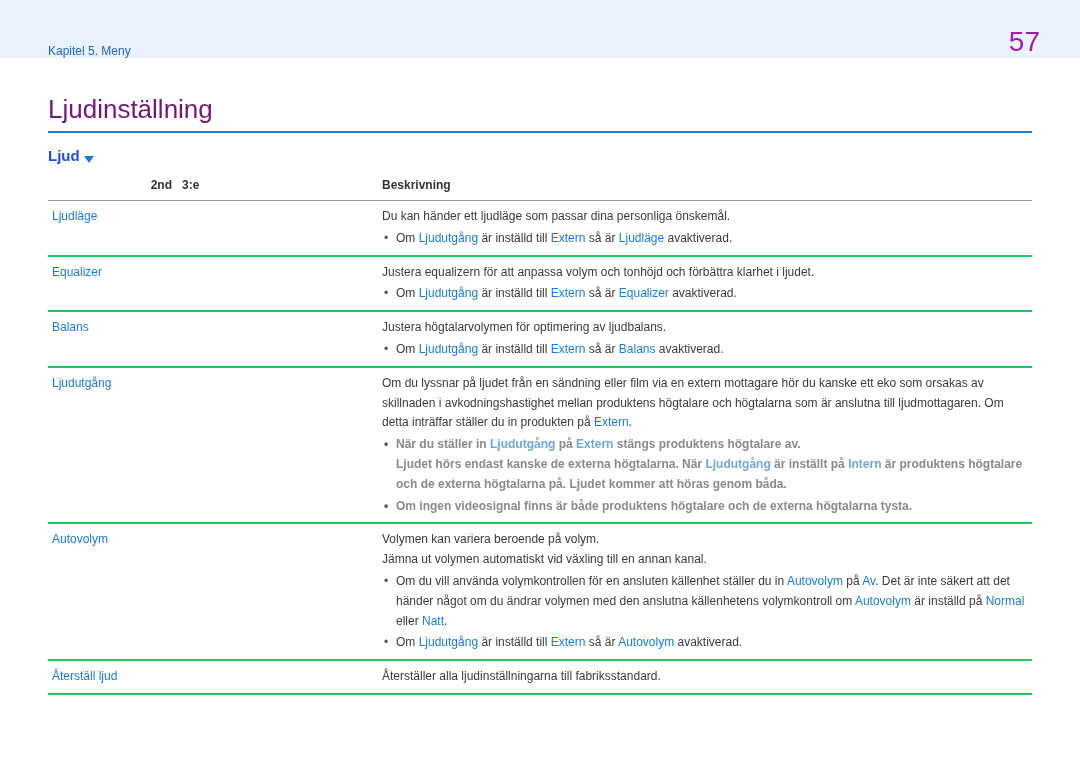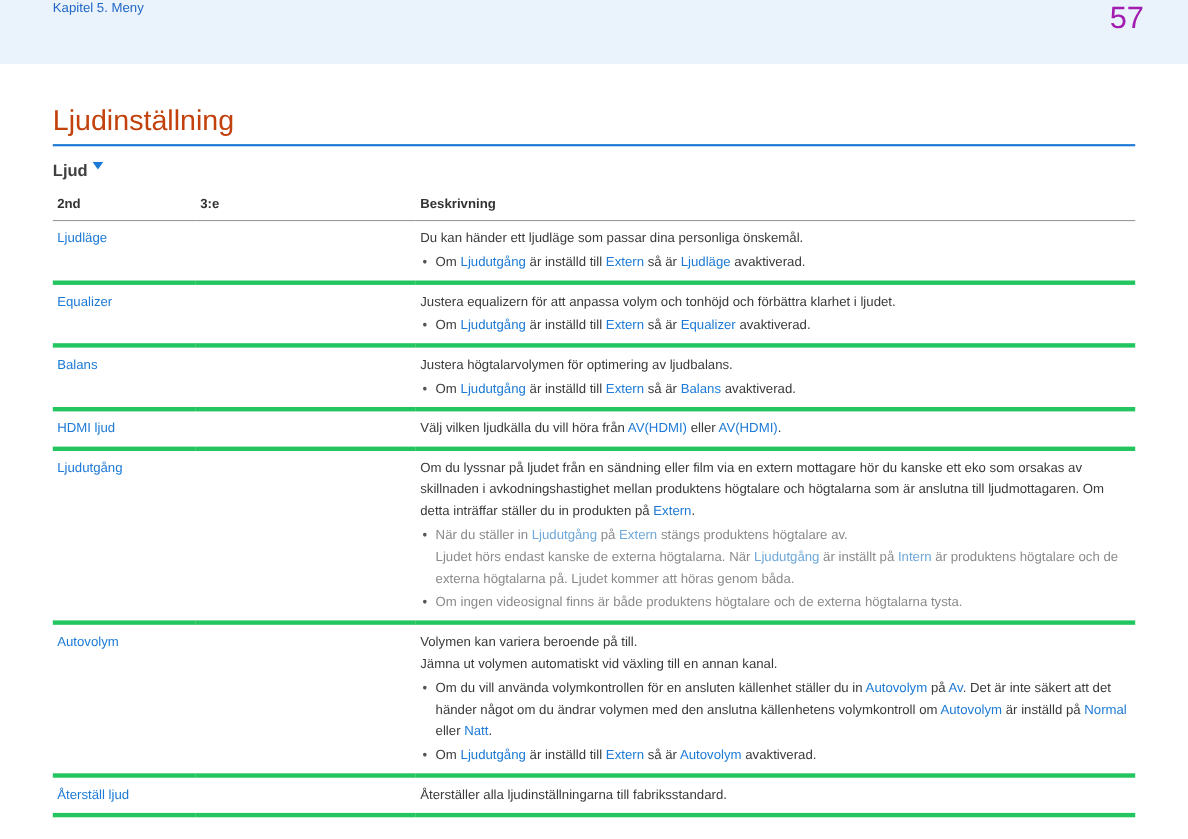--- a/index.html
+++ b/index.html
@@ -14,78 +14,78 @@
     background: #ffffff;
     width: 1080px;
     height: 763px;
     position: relative;
   }
   .header-bar {
     background: #eaf2fb;
     height: 58px;
     display: flex;
     justify-content: space-between;
-    align-items: flex-start;
+    align-items: flex-end;
     padding: 0 40px 0 48px;
   }
   .chapter {
     color: #2168c6;
     font-size: 12px;
     font-weight: 500;
   }
   .page-number {
     color: #a21caf;
     font-size: 28px;
     font-weight: 400;
   }
   .content {
     padding: 36px 48px 0 48px;
   }
   .title {
-    color: #c2410c;
+    color: #701a75;
     font-size: 26px;
     font-weight: 500;
     border-bottom: 2px solid #1c7ad6;
     padding-bottom: 6px;
     margin-bottom: 14px;
   }
   .subtitle {
-    color: #404040;
+    color: #1d4ed8;
     font-size: 15px;
     font-weight: 600;
     display: inline-flex;
-    align-items: flex-start;
+    align-items: flex-end;
     gap: 4px;
     margin-bottom: 8px;
   }
   .dropdown-icon svg { display: block; }
   table {
     width: 100%;
     border-collapse: collapse;
     font-size: 12px;
   }
   thead th {
     text-align: left;
     color: #333;
     font-weight: 700;
     padding: 6px 6px 8px 4px;
     border-bottom: 1px solid #999;
   }
   tbody td {
     vertical-align: top;
     padding: 6px 6px 6px 4px;
-    border-bottom: 4px solid #22c55e;
+    border-bottom: 2px solid #22c55e;
     color: #3a3a3a;
     line-height: 1.65;
   }
-  .col-2nd { width: 130px; }
+  .col-2nd { width: 130px; text-align: right; }
   .col-3e  { width: 200px; }
   .lbl { color: #1c7ad6; font-weight: 500; }
   .hl  { color: #1c7ad6; }
-  .dim { color: #8a8a8a; }
+  .dim { color: #8a8a8a; font-weight: bold; }
   .dim .hl { color: #6fa8d8; }
   ul.bullets { list-style: none; margin-top: 2px; }
   ul.bullets li { position: relative; padding-left: 14px; margin-top: 2px; }
   ul.bullets li::before { content: "•"; position: absolute; left: 2px; color: #555; }
   .desc-block { display: block; }
 </style>
 </head>
 <body>
 
 <div class="page">
@@ -150,29 +150,20 @@
           <td>
             <span class="desc-block">Justera högtalarvolymen för optimering av ljudbalans.</span>
             <ul class="bullets">
               <li>
                 <span>Om </span><span class="hl">Ljudutgång</span><span> är inställd till </span><span class="hl">Extern</span><span> så är </span><span class="hl">Balans</span><span> avaktiverad.</span>
               </li>
             </ul>
           </td>
         </tr>
 
-        <tr>
-          <td><span class="lbl">HDMI ljud</span></td>
-          <td></td>
-          <td>
-            <span>
-              <span>Välj vilken ljudkälla du vill höra från </span><span class="hl">AV(HDMI)</span><span> eller </span><span class="hl">AV(HDMI)</span><span>.</span>
-            </span>
-          </td>
-        </tr>
 
 
         <tr>
           <td><span class="lbl">Ljudutgång</span></td>
           <td></td>
           <td>
             <span class="desc-block">
               <span>Om du lyssnar på ljudet från en sändning eller film via en extern mottagare hör du kanske ett eko som orsakas av skillnaden i avkodningshastighet mellan produktens högtalare och högtalarna som är anslutna till ljudmottagaren. Om detta inträffar ställer du in produkten på </span><span class="hl">Extern</span><span>.</span>
             </span>
             <ul class="bullets dim">
@@ -184,21 +175,21 @@
                 <span>Om ingen videosignal finns är både produktens högtalare och de externa högtalarna tysta.</span>
               </li>
             </ul>
           </td>
         </tr>
 
         <tr>
           <td><span class="lbl">Autovolym</span></td>
           <td></td>
           <td>
-            <span class="desc-block">Volymen kan variera beroende på till.</span>
+            <span class="desc-block">Volymen kan variera beroende på volym.</span>
             <span class="desc-block">Jämna ut volymen automatiskt vid växling till en annan kanal.</span>
             <ul class="bullets">
               <li>
                 <span>Om du vill använda volymkontrollen för en ansluten källenhet ställer du in </span><span class="hl">Autovolym</span><span> på </span><span class="hl">Av</span><span>. Det är inte säkert att det händer något om du ändrar volymen med den anslutna källenhetens volymkontroll om </span><span class="hl">Autovolym</span><span> är inställd på </span><span class="hl">Normal</span><span> eller </span><span class="hl">Natt</span><span>.</span>
               </li>
               <li>
                 <span>Om </span><span class="hl">Ljudutgång</span><span> är inställd till </span><span class="hl">Extern</span><span> så är </span><span class="hl">Autovolym</span><span> avaktiverad.</span>
               </li>
             </ul>
           </td>

